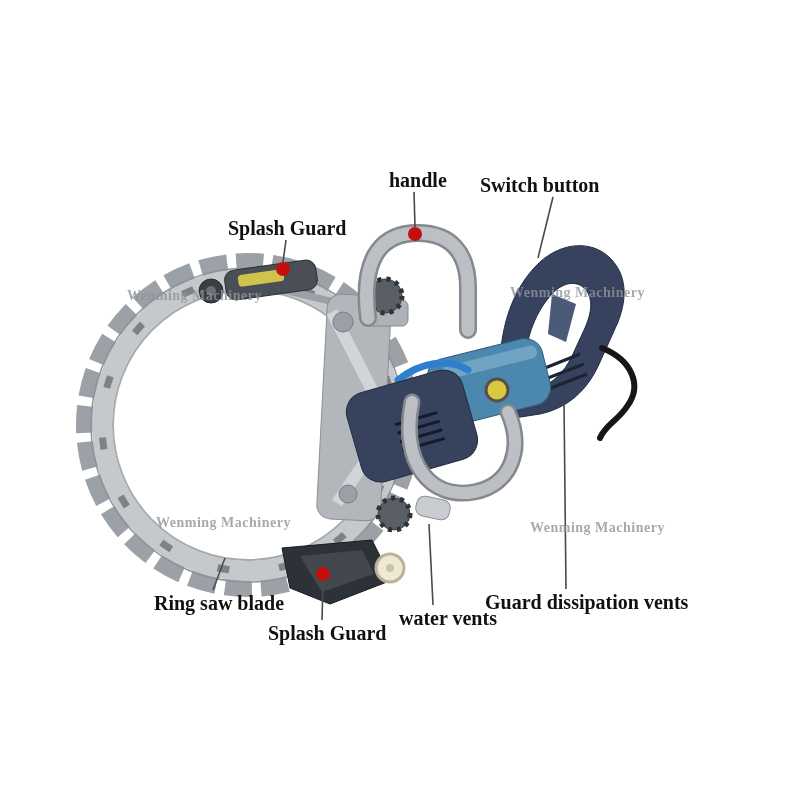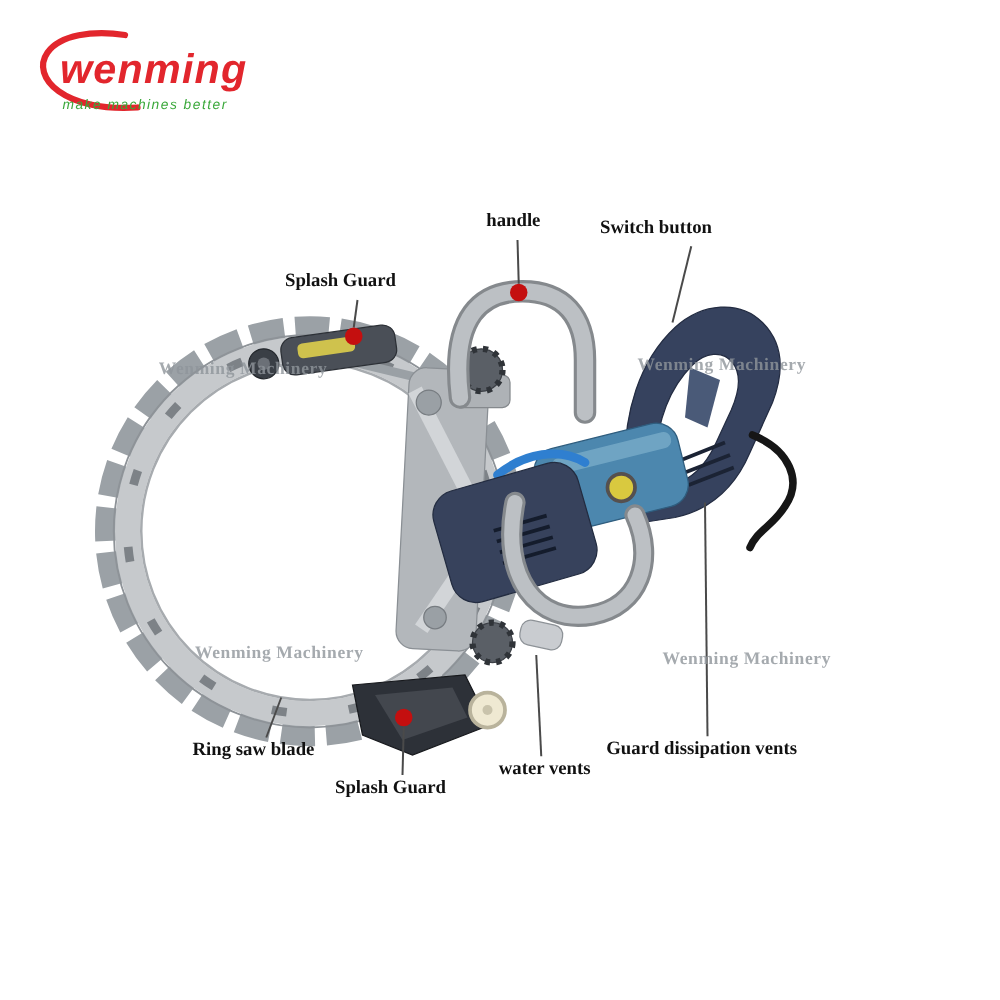--- a/index.html
+++ b/index.html
@@ -1,21 +1,21 @@
 <!DOCTYPE html>
 <html style="--brand-red: #e2262d; --tagline-green: #3aa83a; --marker-red: #c40f0f; --label-text: #111111; --watermark-gray: #8f959b; --motor-blue: #4c87ae; --housing-navy: #36425e; --metal-light: #bcc0c4; --metal-dark: #85898d;"><head>
 <meta charset="utf-8">
 <style>
   * { margin:0; padding:0; box-sizing:border-box; }
   html,body { width:800px; height:800px; }
   body { background:#ffffff; font-family:"Liberation Serif", serif; position:relative; overflow:hidden; }
   .canvas { position:absolute; inset:0; width:800px; height:800px; }
   .scene { position:absolute; left:0; top:0; width:800px; height:800px; }
 
-  .label { position:absolute; font-weight:bold; font-size:15px; color:var(--label-text,#111111); white-space:nowrap; }
+  .label { position:absolute; font-weight:bold; font-size:20px; color:var(--label-text,#111111); white-space:nowrap; }
   .lbl-splash-top   { left:228px; top:217px; }
   .lbl-handle       { left:389px; top:169px; }
   .lbl-switch       { left:480px; top:174px; }
   .lbl-ring         { left:154px; top:592px; }
   .lbl-splash-bottom{ left:268px; top:622px; }
   .lbl-water        { left:399px; top:607px; }
   .lbl-heat         { left:485px; top:591px; }
 
   .watermark { position:absolute; font-size:14px; font-weight:600; color:var(--watermark-gray,#8f959b); opacity:.8; letter-spacing:.5px; white-space:nowrap; }
   .wm1 { left:127px; top:288px; }
@@ -139,27 +139,20 @@
       <circle class="marker" cx="415" cy="234" r="7"></circle>
       <circle class="marker" cx="323" cy="574" r="7"></circle>
     </g>
   </svg>
 
   <div class="watermark wm1">Wenming Machinery</div>
   <div class="watermark wm2">Wenming Machinery</div>
   <div class="watermark wm3">Wenming Machinery</div>
   <div class="watermark wm4">Wenming Machinery</div>
 
-  <div class="logo">
-    <svg width="190" height="90" viewBox="0 0 190 90">
-      <path d="M92 70 C34 74 6 46 20 26 C30 12 56 8 82 12" fill="none" stroke="#e2262d" stroke-width="5" stroke-linecap="round"></path>
-    </svg>
-    <div class="brand">wenming</div>
-    <div class="tagline">make machines better</div>
-  </div>
 
   <div class="label lbl-splash-top">Splash Guard</div>
   <div class="label lbl-handle">handle</div>
   <div class="label lbl-switch">Switch button</div>
   <div class="label lbl-ring">Ring saw blade</div>
   <div class="label lbl-splash-bottom">Splash Guard</div>
   <div class="label lbl-water">water vents</div>
   <div class="label lbl-heat">Guard dissipation vents</div>
 
 </div>

